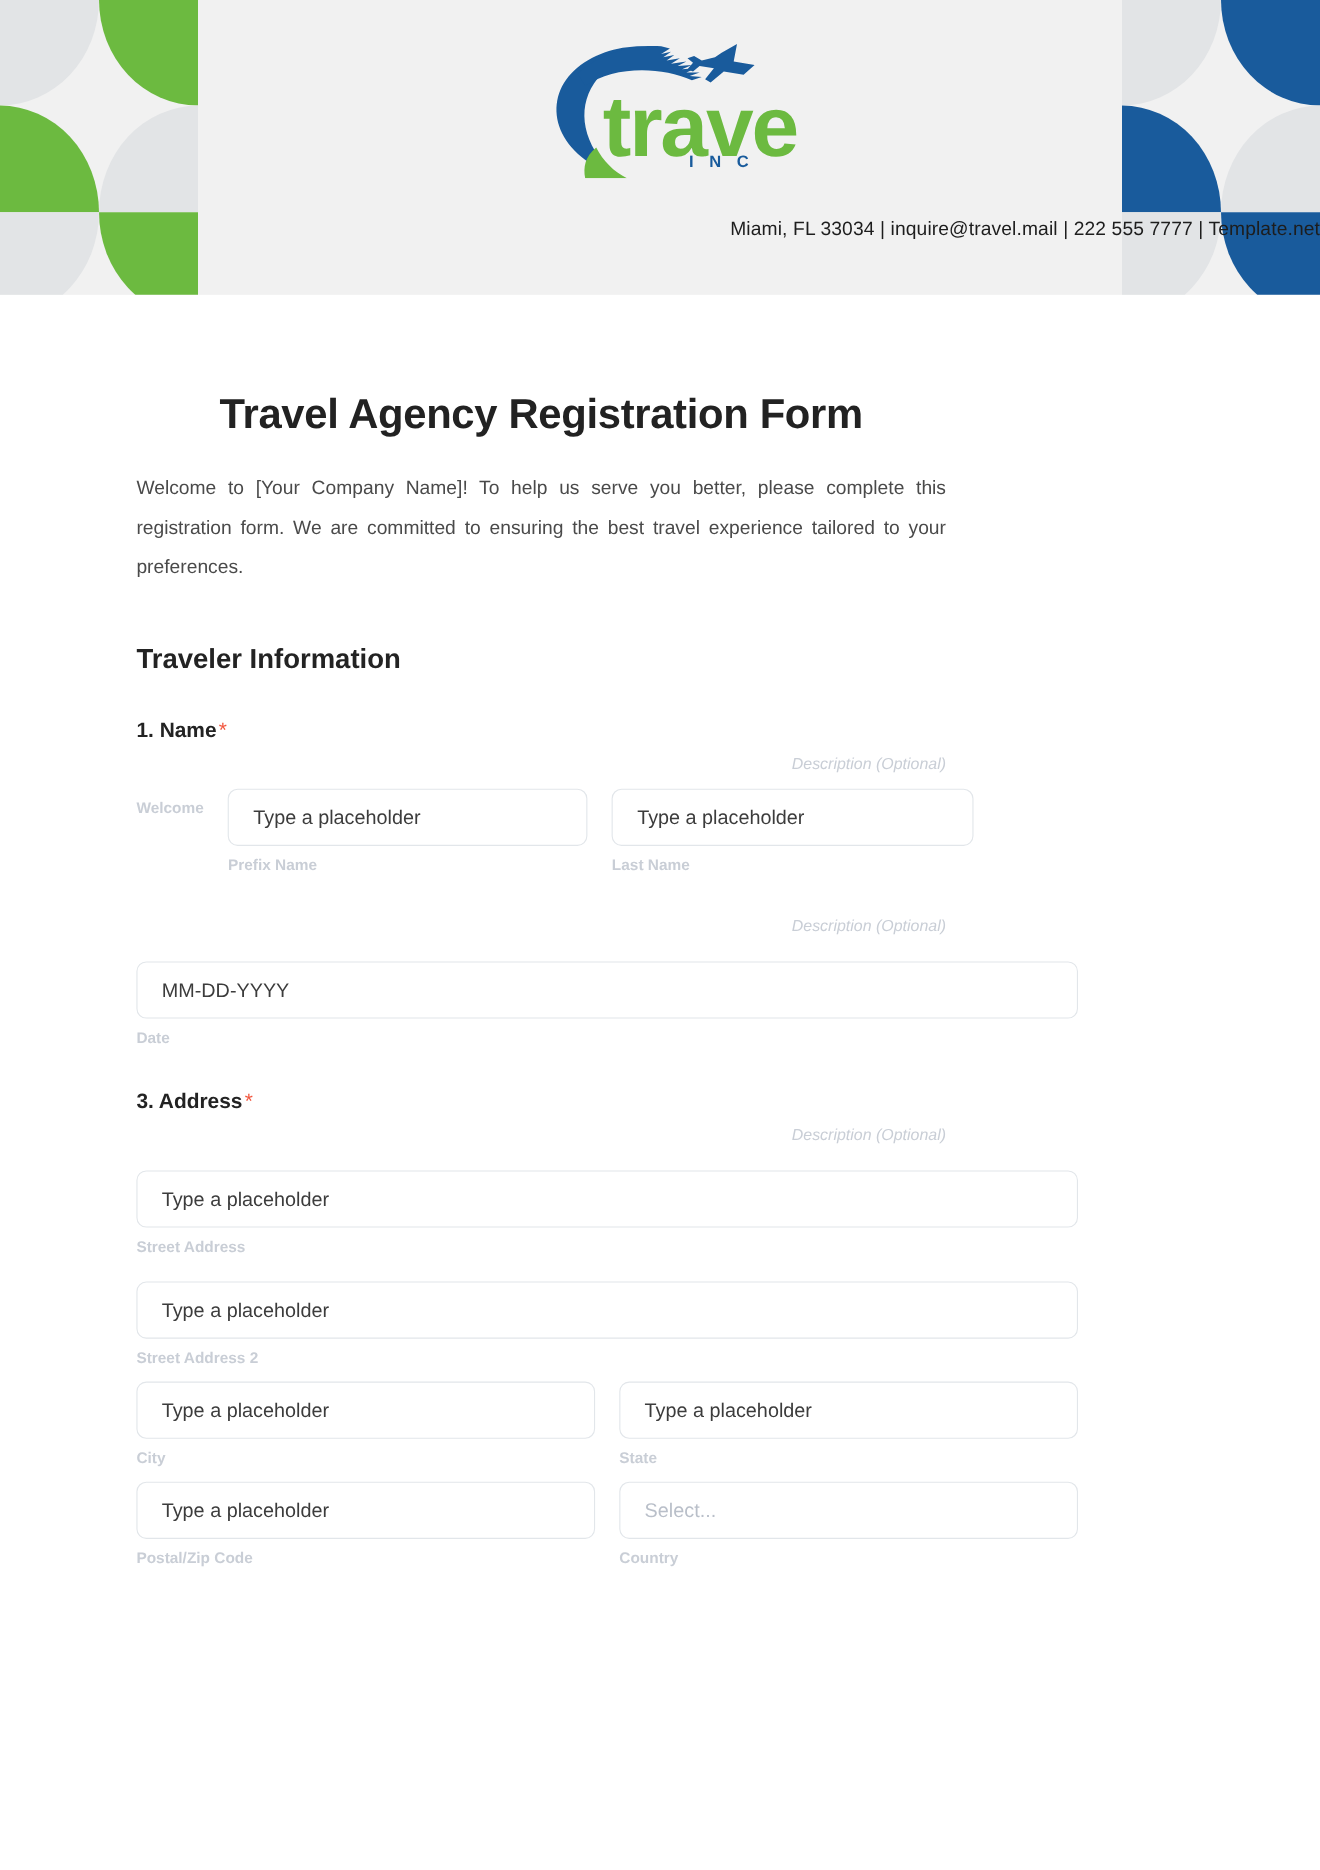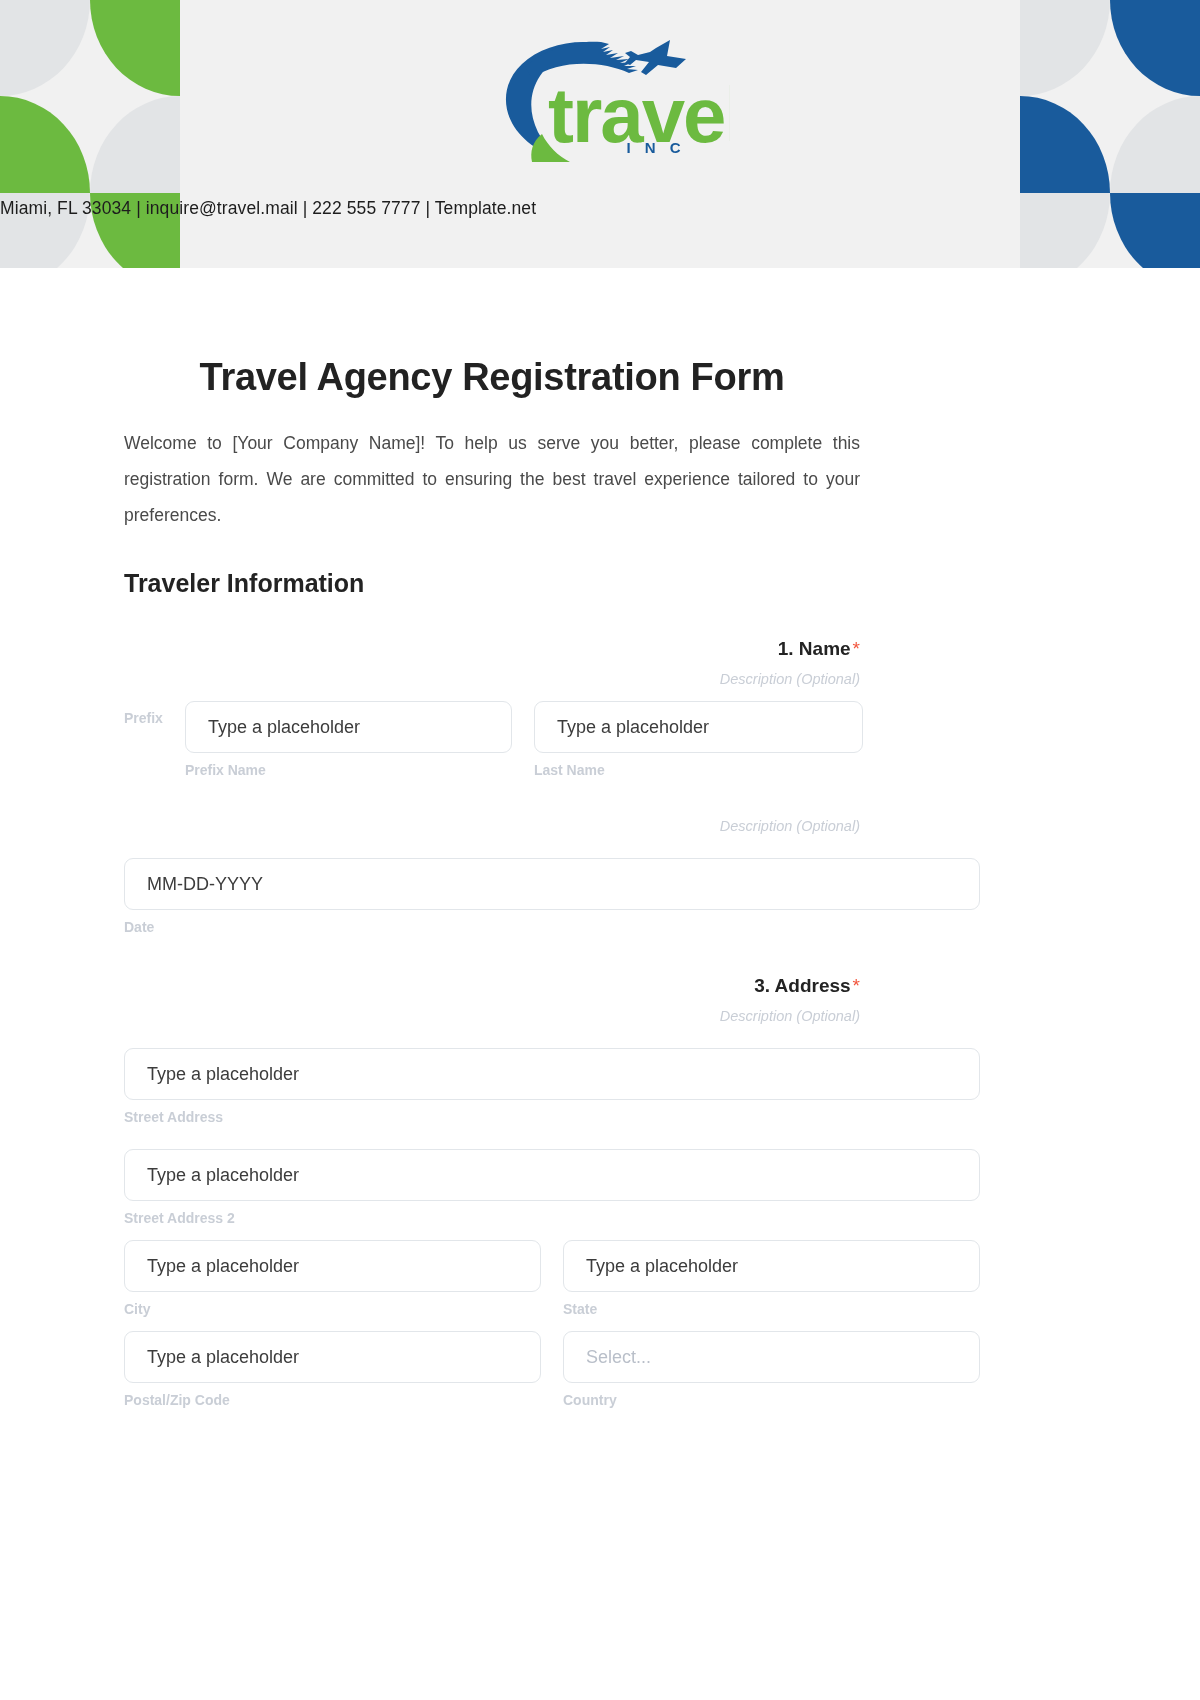--- a/index.html
+++ b/index.html
@@ -51,21 +51,21 @@
     flex-direction: column;
     align-items: center;
   }
   .logo-mark { position: relative; width: 260px; height: 128px; }
   .logo-mark svg { display: block; }
 
   .contact-line {
     position: absolute;
     left: 0; right: 0;
     top: 198px;
-    text-align: left;
+    text-align: right;
     font-size: 17.5px;
     color: #1d1d1d;
     letter-spacing: 0.1px;
   }
 
   
   .sheet {
     position: relative;
     width: 984px;
     padding: 0 124px;
@@ -82,32 +82,31 @@
 
   .intro {
     margin-top: 26px;
     font-size: 17.5px;
     line-height: 36px;
     color: #4a4a4a;
     text-align: justify;
   }
 
   .section-title {
-    margin-top: 36px;
+    margin-top: 52px;
     font-size: 25px;
     font-weight: 700;
     color: #232323;
   }
 
   .question { margin-top: 40px; }
   .q-label {
     font-size: 19px;
     font-weight: 700;
     color: #232323;
-    text-align: right;
   }
   .req { color: #f2553d; font-weight: 400; padding-left: 2px; }
 
   .q-desc {
     margin-top: 11px;
     font-size: 14.5px;
     font-style: italic;
     color: #c9ced6;
     text-align: right;
   }
@@ -204,21 +203,21 @@
   <h2 class="section-title">Traveler Information</h2>
 
   <div class="question">
     <div class="q-label">
       <span>1. Name</span><span class="req">*</span>
     </div>
     <div class="q-desc">Description (Optional)</div>
 
     <div class="row">
       <div class="col">
-        <div class="sub-label">Prefix</div>
+        <div class="sub-label">Welcome</div>
       </div>
       <div class="col">
         <div class="field w-first">Type a placeholder</div>
         <div class="sub-label">Prefix Name</div>
       </div>
       <div class="col">
         <div class="field w-last">Type a placeholder</div>
         <div class="sub-label">Last Name</div>
       </div>
     </div>

